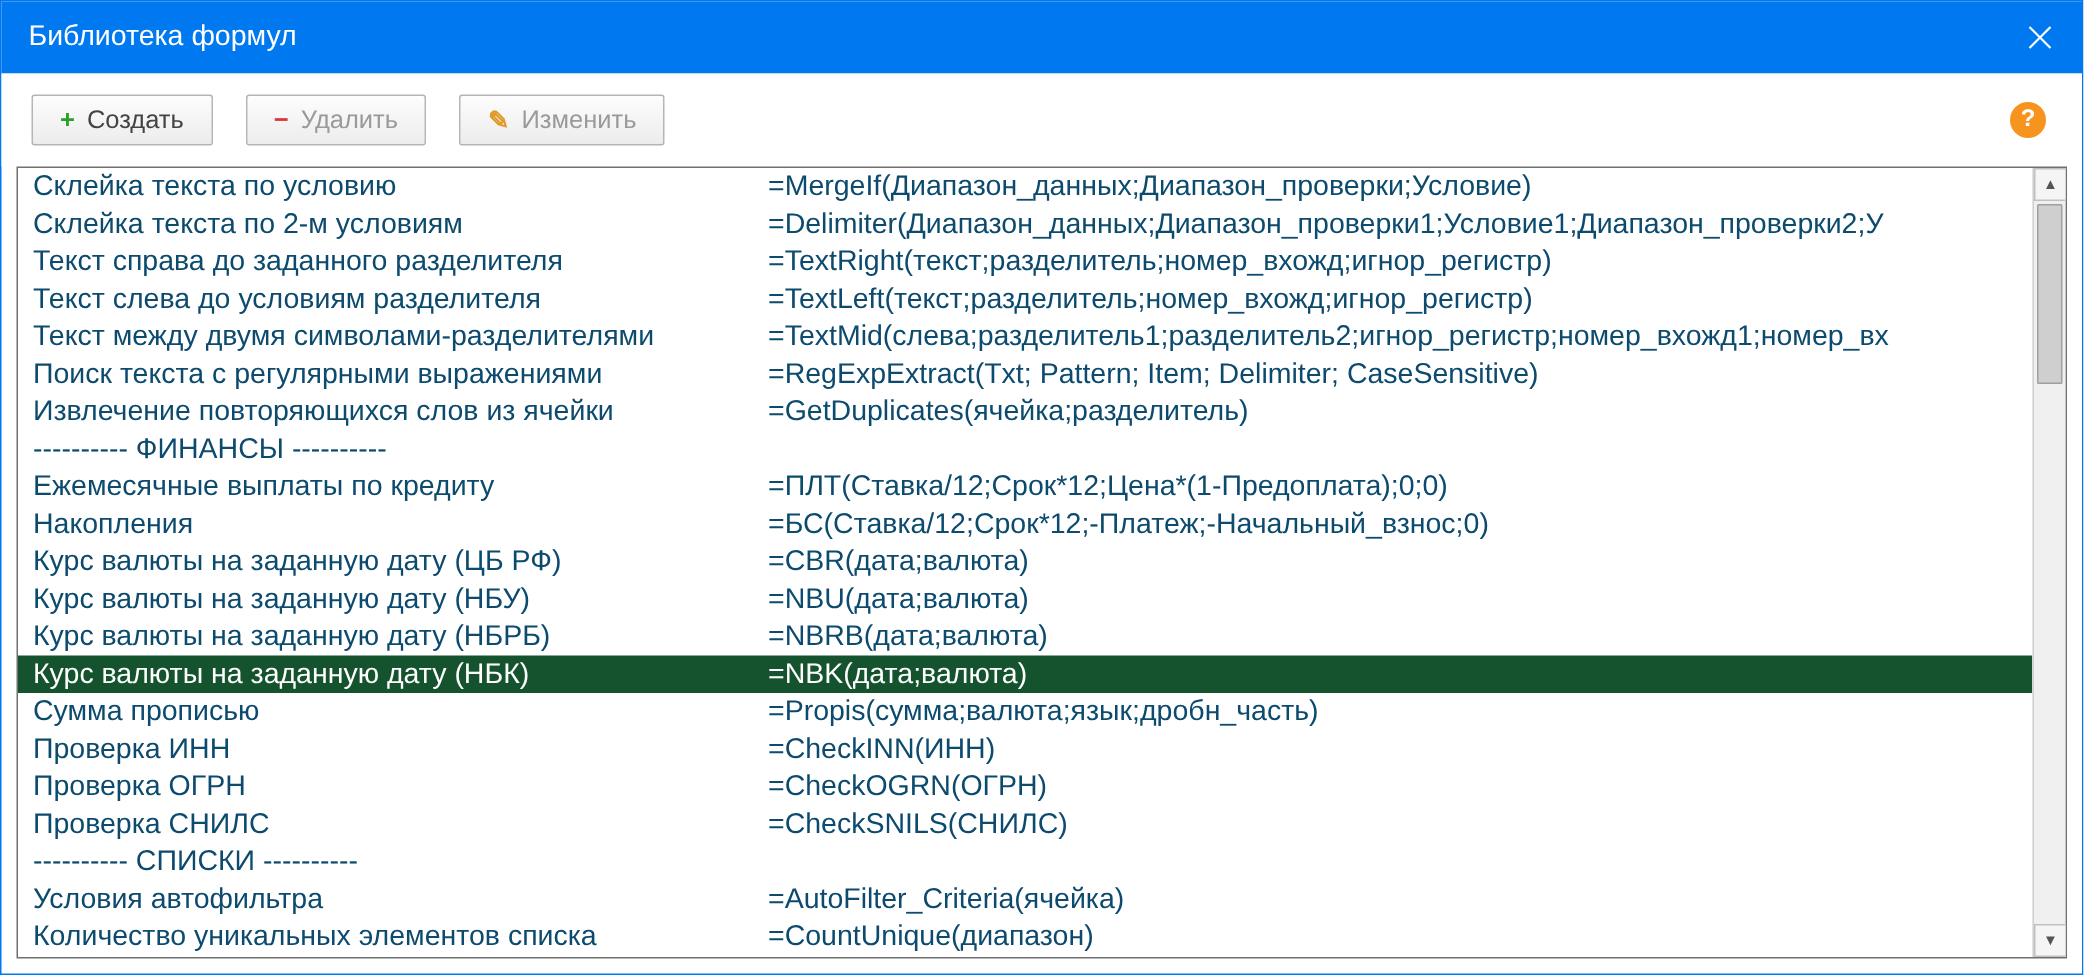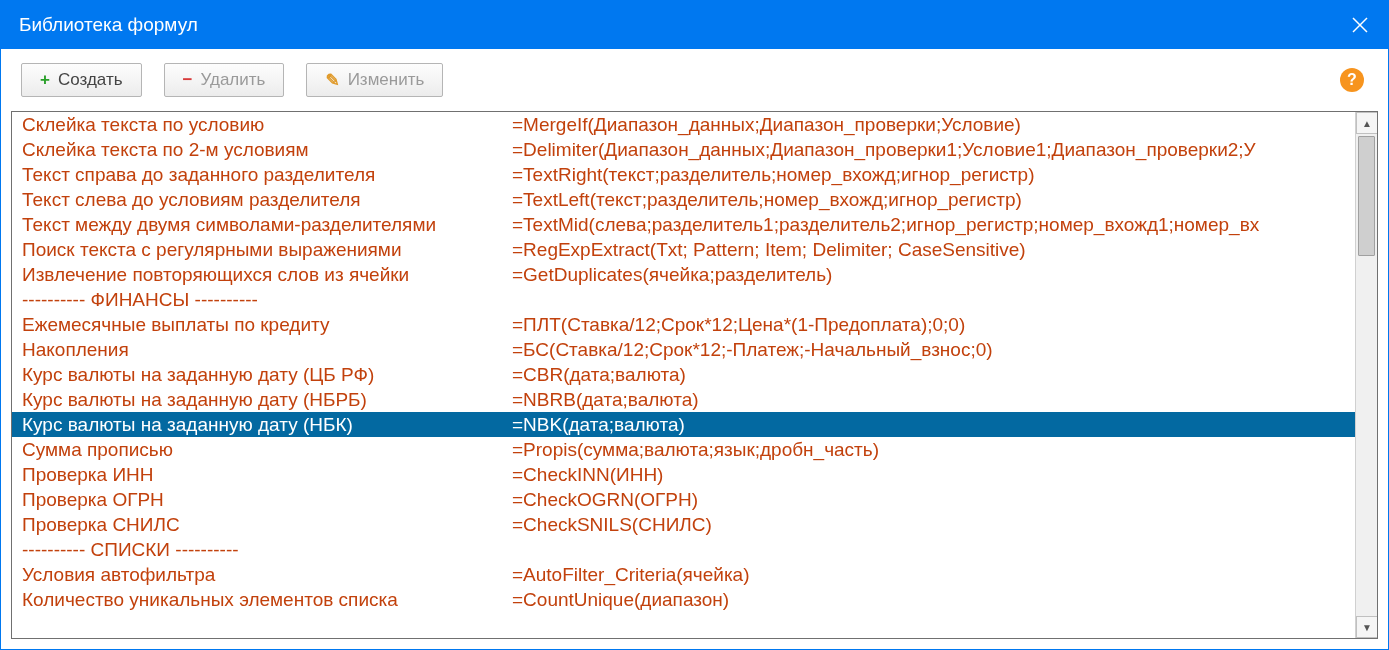--- a/index.html
+++ b/index.html
@@ -12,22 +12,22 @@
   .toolbar { height: 62px; background: #fff; display: flex; align-items: center; padding: 0 20px 0 20px; position: relative; }
   .tb-btn { height: 34px; border: 1px solid #b5b5b5; background: linear-gradient(#fdfdfd,#ececec); font-size: 17px; display: inline-flex; align-items: center; padding: 0 18px; margin-right: 22px; cursor: pointer; color: #444; border-radius: 2px; }
   .tb-btn.disabled { color: #9a9a9a; cursor: default; }
   .tb-btn .ico { margin-right: 8px; font-weight: bold; }
   .ico-plus { color: #2aa02a; }
   .ico-minus { color: #d83b3b; }
   .ico-pencil { color: #e09a2a; }
   .help-badge { position: absolute; right: 24px; top: 50%; transform: translateY(-50%); width: 24px; height: 24px; border-radius: 50%; background: #f7941e; color: #fff; display: flex; align-items: center; justify-content: center; font-weight: bold; font-size: 16px; cursor: pointer; }
   .list-wrap { flex: 1; margin: 0 10px 10px 10px; border: 1px solid #707070; position: relative; overflow: hidden; }
   .list-body { position: absolute; left: 0; top: 0; right: 22px; bottom: 0; overflow: hidden; }
-  .row { display: flex; height: 25px; line-height: 25px; font-size: 19px; color: #c2410c; white-space: nowrap; cursor: pointer; }
-  .row.selected { background: #0369a1; color: #fff; }
+  .row { display: flex; height: 25px; line-height: 25px; font-size: 19px; color: #0c4a6e; white-space: nowrap; cursor: pointer; }
+  .row.selected { background: #14532d; color: #fff; }
   .col-name { width: 500px; padding-left: 10px; overflow: hidden; }
   .col-formula { flex: 1; overflow: hidden; }
   .scrollbar { position: absolute; right: 0; top: 0; bottom: 0; width: 22px; background: #f0f0f0; border-left: 1px solid #d0d0d0; }
   .sb-btn { width: 22px; height: 22px; background: #f5f5f5; border: 1px solid #c0c0c0; display: flex; align-items: center; justify-content: center; cursor: pointer; font-size: 10px; color: #555; }
   .sb-up { position: absolute; top: 0; }
   .sb-down { position: absolute; bottom: 0; }
   .sb-thumb { position: absolute; left: 2px; right: 2px; top: 24px; height: 120px; background: #cfcfcf; border: 1px solid #a0a0a0; border-radius: 1px; cursor: pointer; }
 </style>
 </head>
 <body>
@@ -102,20 +102,24 @@
         </div>
         <div class="row">
           <div class="col-name">Накопления</div>
           <div class="col-formula">=БС(Ставка/12;Срок*12;-Платеж;-Начальный_взнос;0)</div>
         </div>
         <div class="row">
           <div class="col-name">Курс валюты на заданную дату (ЦБ РФ)</div>
           <div class="col-formula">=CBR(дата;валюта)</div>
         </div>
         <div class="row">
+          <div class="col-name">Курс валюты на заданную дату (НБУ)</div>
+          <div class="col-formula">=NBU(дата;валюта)</div>
+        </div>
+        <div class="row">
           <div class="col-name">Курс валюты на заданную дату (НБРБ)</div>
           <div class="col-formula">=NBRB(дата;валюта)</div>
         </div>
         <div class="row selected">
           <div class="col-name">Курс валюты на заданную дату (НБК)</div>
           <div class="col-formula">=NBK(дата;валюта)</div>
         </div>
         <div class="row">
           <div class="col-name">Сумма прописью</div>
           <div class="col-formula">=Propis(сумма;валюта;язык;дробн_часть)</div>

